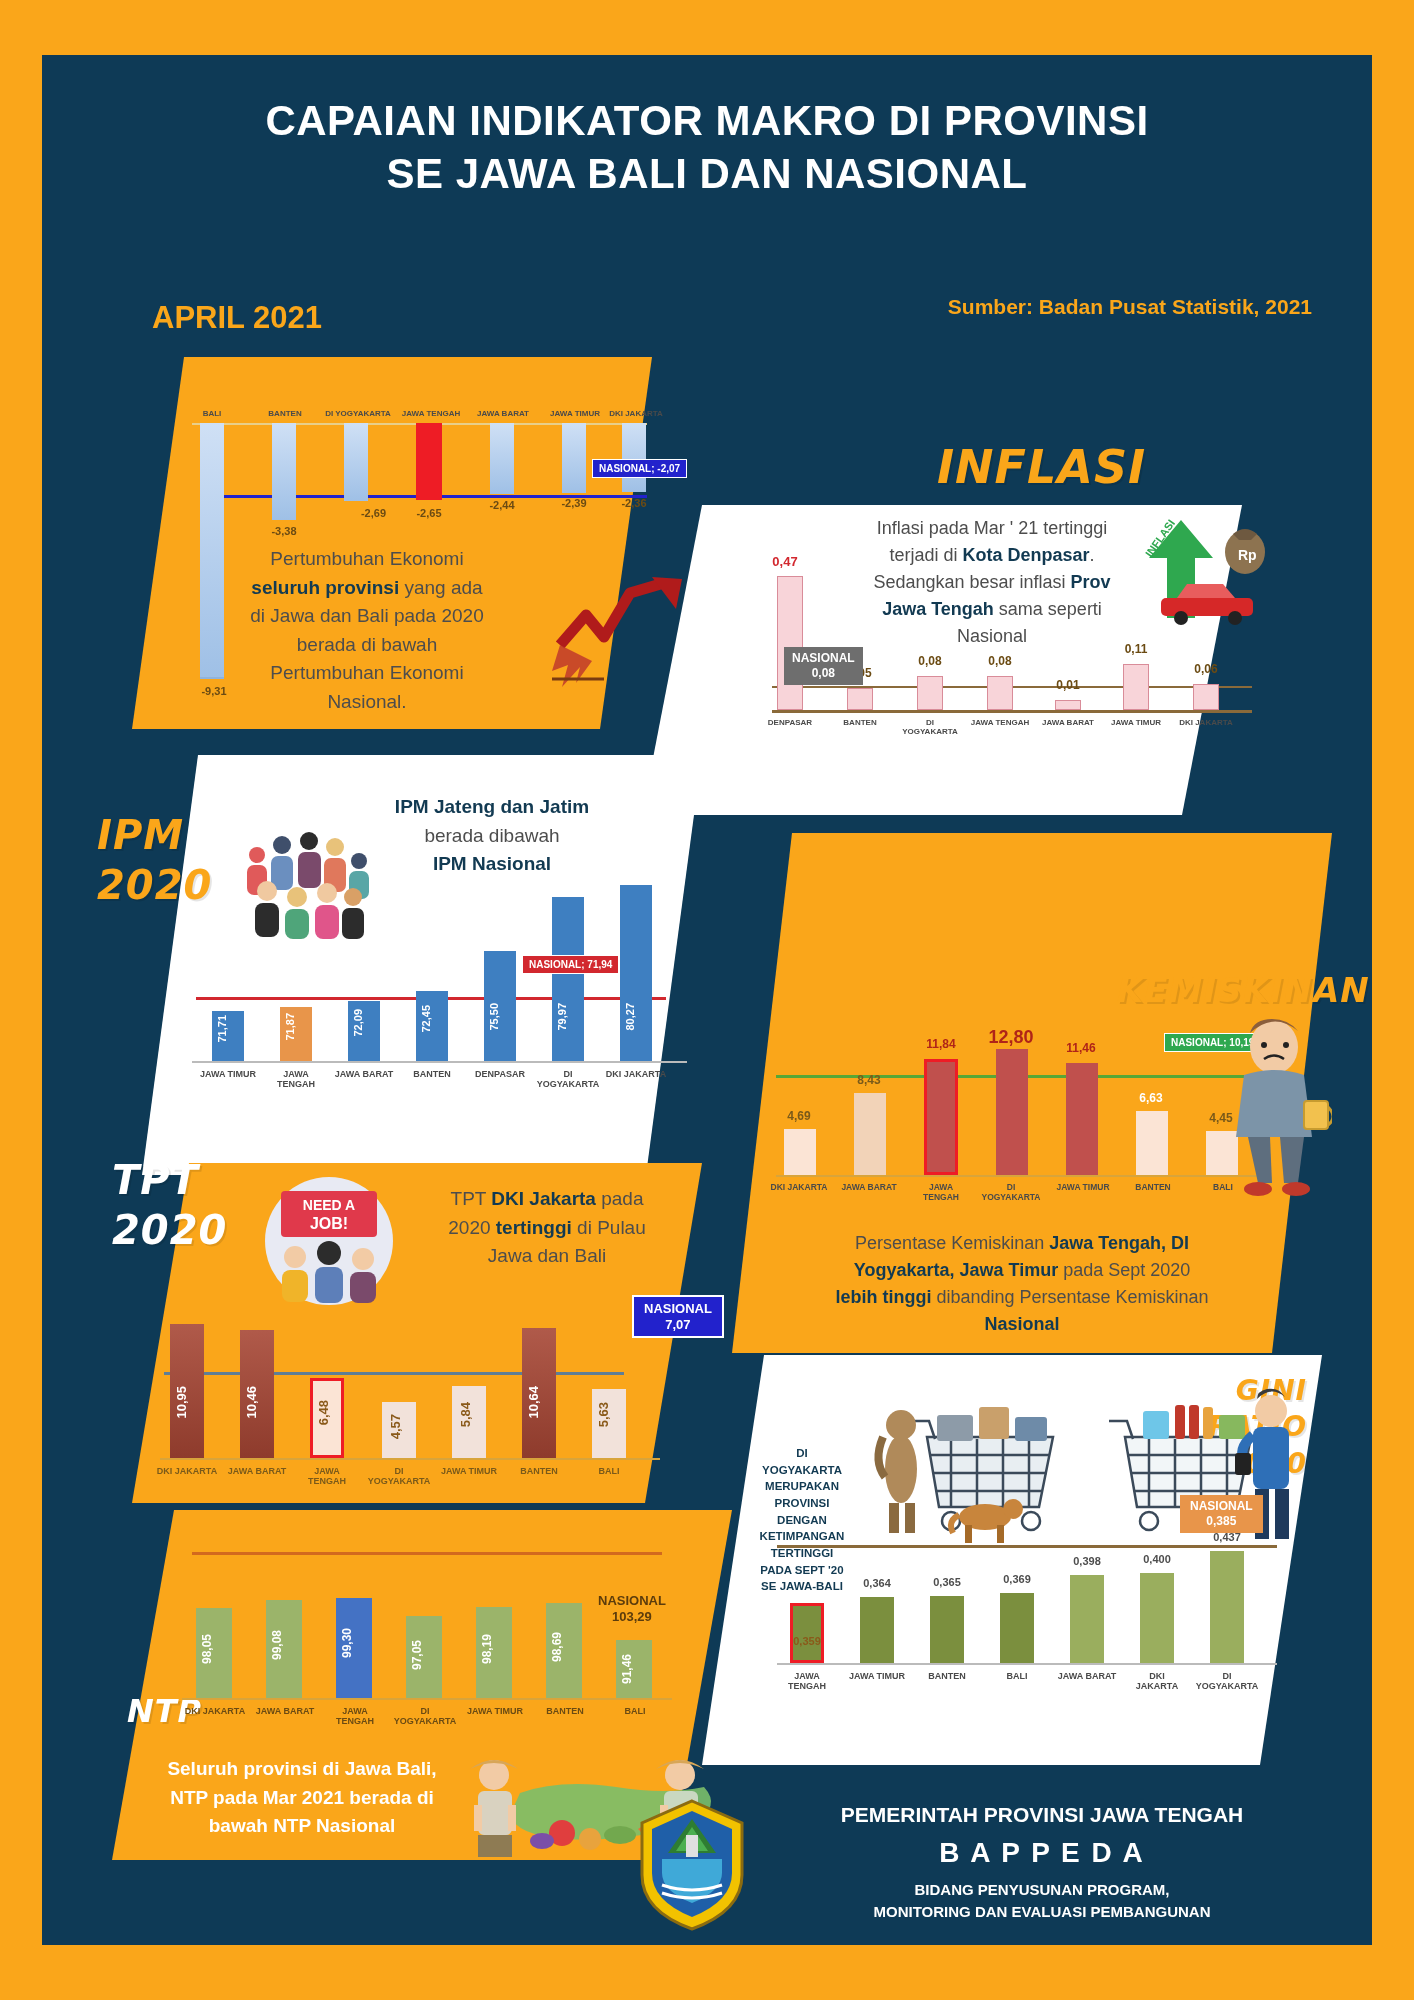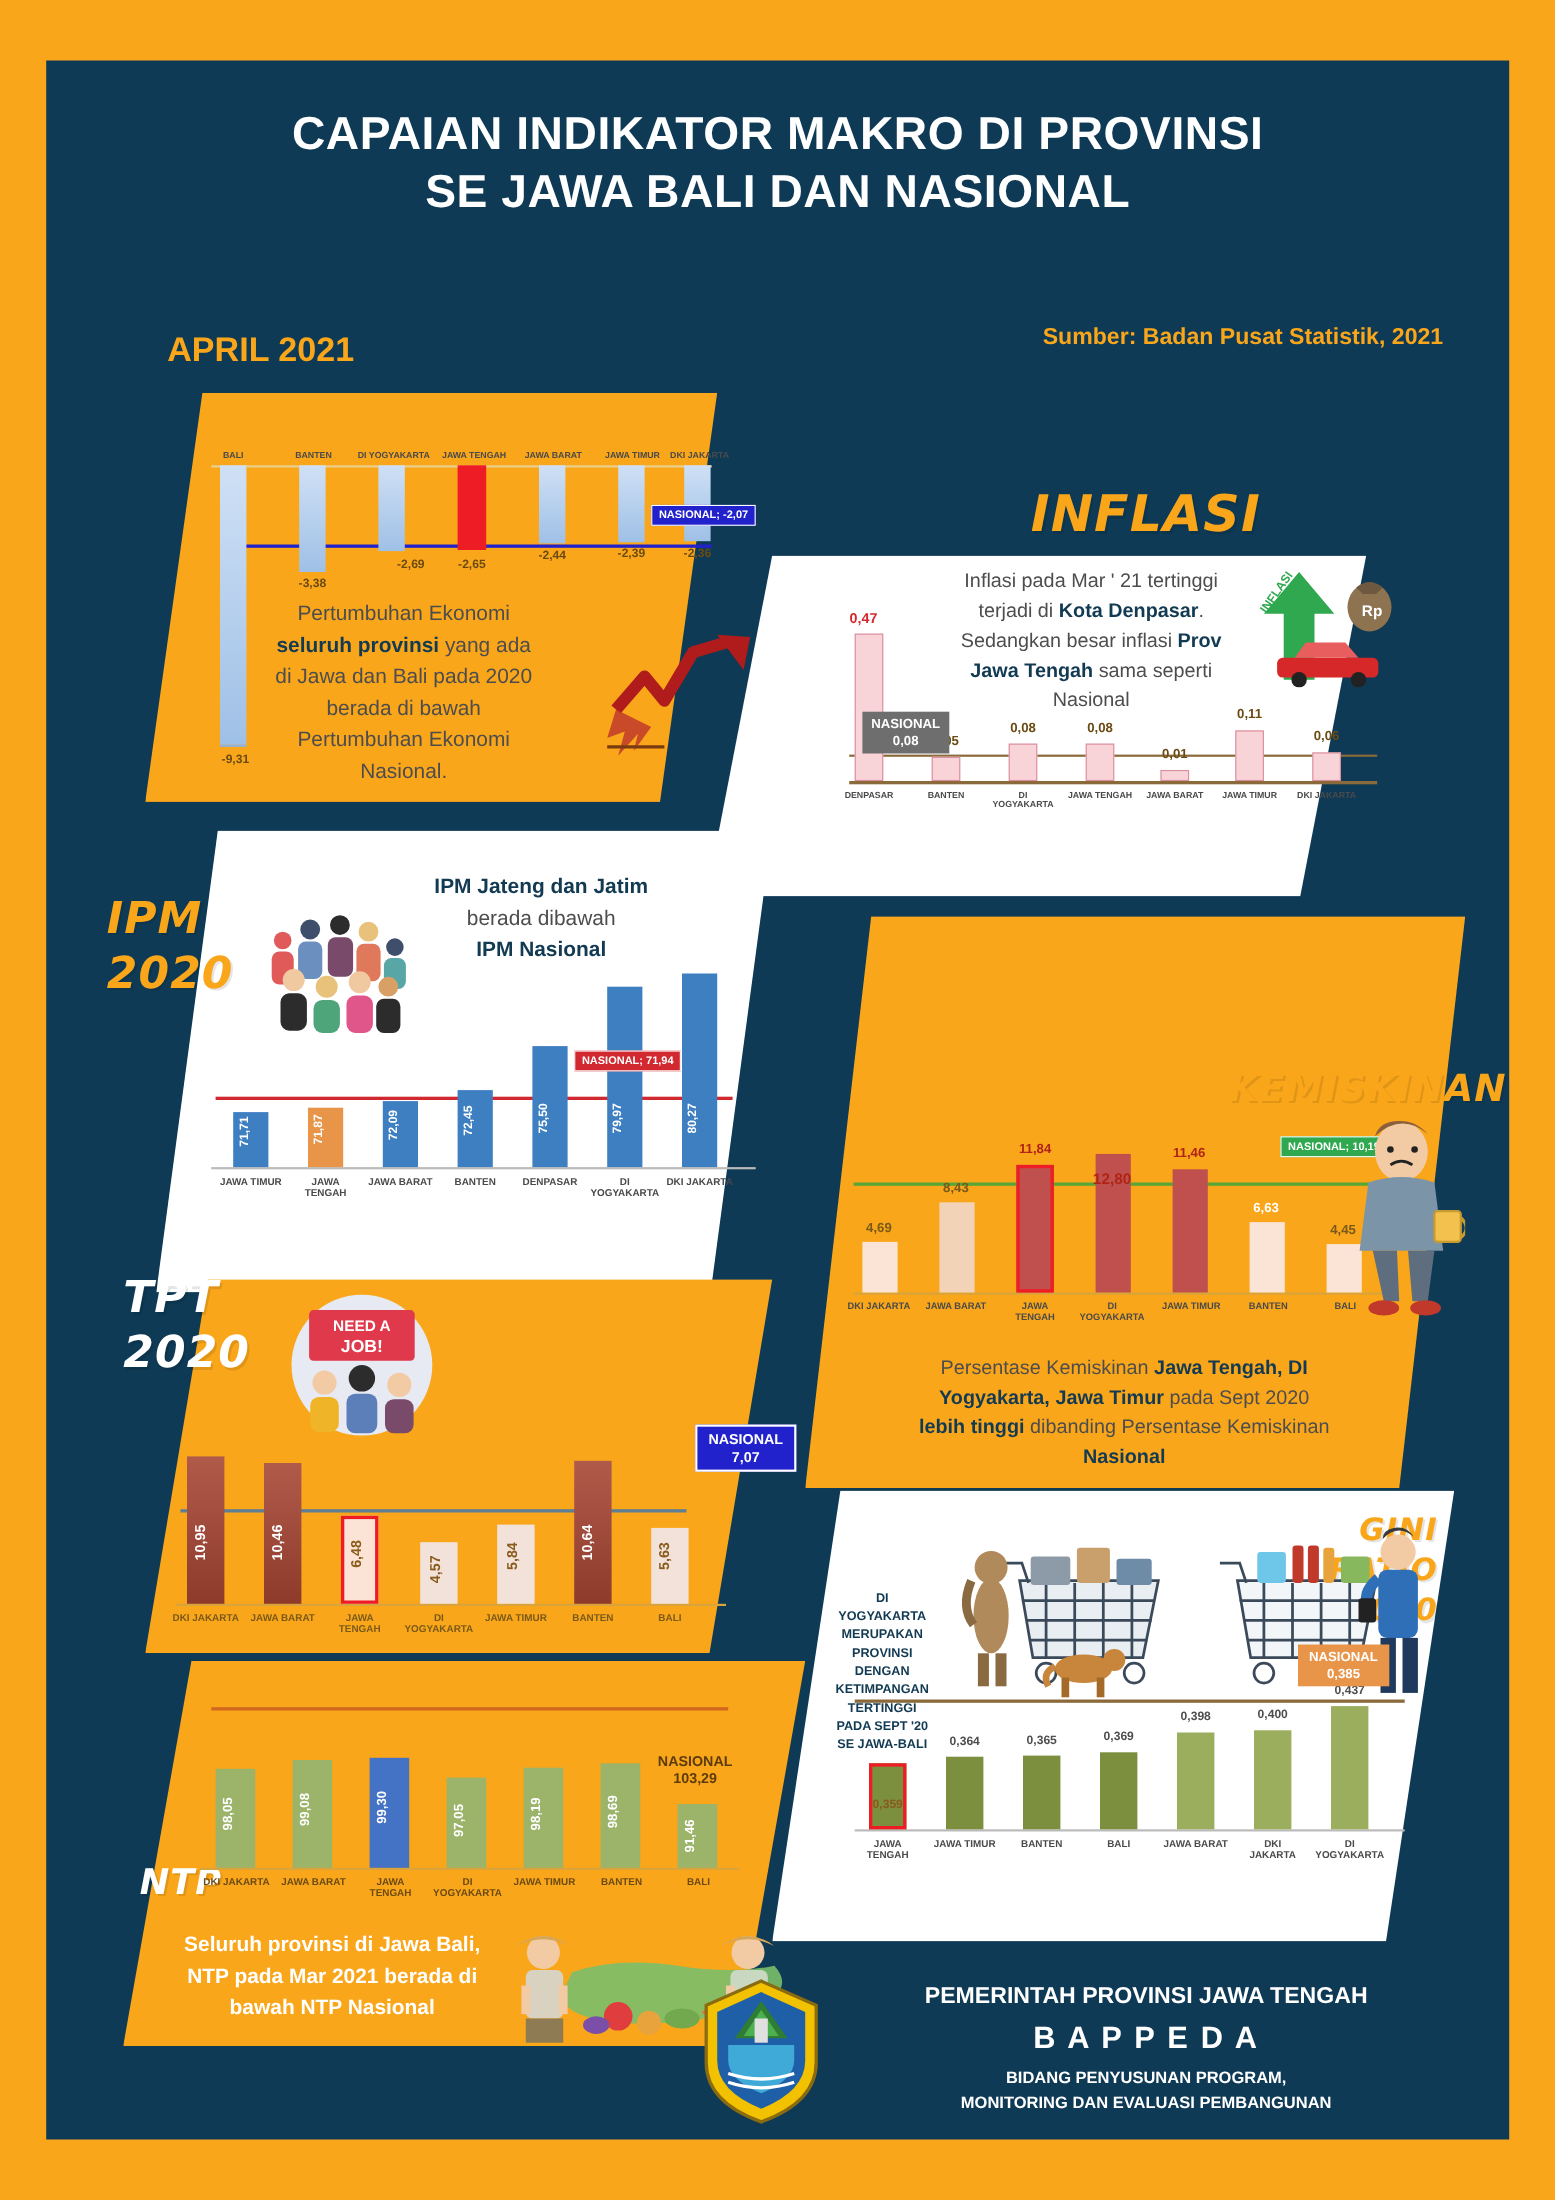--- a/index.html
+++ b/index.html
@@ -280,21 +280,21 @@
     <div class="bar" style="left:72px; top:88px; height:82px; width:32px; background:#F2D3B8;"></div>
     <div class="bar" style="left:142px; top:54px; height:116px; width:34px; background:#C0504D; border:3px solid #EE1C25;"></div>
     <div class="bar" style="left:214px; top:44px; height:126px; width:32px; background:#C0504D;"></div>
     <div class="bar" style="left:284px; top:58px; height:112px; width:32px; background:#C0504D;"></div>
     <div class="bar" style="left:354px; top:106px; height:64px; width:32px; background:#FBE4D5;"></div>
     <div class="bar" style="left:424px; top:126px; height:44px; width:32px; background:#FBE4D5;"></div>
 
     <div class="vlabel" style="left:-12px; top:104px; width:58px; color:#7a5a1a; font-size:12px;">4,69</div>
     <div class="vlabel" style="left:58px; top:68px; width:58px; color:#7a5a1a; font-size:12px;">8,43</div>
     <div class="vlabel" style="left:130px; top:32px; width:58px; color:#B02418; font-size:12px;">11,84</div>
-    <div class="vlabel" style="left:200px; top:22px; width:58px; color:#B02418; font-size:14px;margin-top:36px;">12,80</div>
+    <div class="vlabel" style="left:200px; top:22px; width:58px; color:#B02418; font-size:18px;">12,80</div>
     <div class="vlabel" style="left:270px; top:36px; width:58px; color:#B02418; font-size:12px;">11,46</div>
     <div class="vlabel" style="left:340px; top:86px; width:58px; color:#ffffff; font-size:12px;">6,63</div>
     <div class="vlabel" style="left:410px; top:106px; width:58px; color:#7a5a1a; font-size:12px;">4,45</div>
 
     <div class="catlabel" style="left:-18px; top:178px; width:70px; font-size:8.5px;">DKI JAKARTA</div>
     <div class="catlabel" style="left:54px; top:178px; width:66px; font-size:8.5px;">JAWA BARAT</div>
     <div class="catlabel" style="left:126px; top:178px; width:66px; font-size:8.5px;">JAWA<br>TENGAH</div>
     <div class="catlabel" style="left:196px; top:178px; width:66px; font-size:8.5px;">DI<br>YOGYAKARTA</div>
     <div class="catlabel" style="left:268px; top:178px; width:66px; font-size:8.5px;">JAWA TIMUR</div>
     <div class="catlabel" style="left:338px; top:178px; width:66px; font-size:8.5px;">BANTEN</div>
@@ -338,20 +338,25 @@
     <text x="72" y="37" font-size="14" font-weight="bold" fill="#fff" text-anchor="middle" font-family="Liberation Sans">NEED A</text>
     <text x="72" y="56" font-size="16" font-weight="bold" fill="#fff" text-anchor="middle" font-family="Liberation Sans">JOB!</text>
     <circle cx="38" cy="84" r="11" fill="#F2CBA5"></circle>
       <rect x="25" y="97" width="26" height="32" rx="8" fill="#F0B429"></rect>
     <circle cx="72" cy="80" r="12" fill="#2C2C2C"></circle>
       <rect x="58" y="94" width="28" height="36" rx="8" fill="#5D7FB9"></rect>
     <circle cx="106" cy="86" r="11" fill="#F2CBA5"></circle>
       <rect x="93" y="99" width="26" height="31" rx="8" fill="#7A4A6B"></rect>
   </svg>
 
+  <div class="body-txt" style="left:360px; top:1130px; width:290px; font-size:19px;">
+    <div><span>TPT </span><b>DKI Jakarta</b><span> pada</span></div>
+    <div><span>2020 </span><b>tertinggi</b><span> di Pulau</span></div>
+    <div>Jawa dan Bali</div>
+  </div>
 
   <div class="chart" style="left:118px; top:1255px; width:500px; height:180px;">
     <div class="axis-line" style="left:0; top:148px; width:500px; height:2px; background:#d8a43b;"></div>
     <div class="axis-line" style="left:4px; top:62px; width:460px; height:3px; background:#5E7E96;"></div>
 
     <div class="bar" style="left:10px; top:14px; height:134px; width:34px; background:linear-gradient(#B05A4A,#8E3B2C);"></div>
     <div class="bar" style="left:80px; top:20px; height:128px; width:34px; background:linear-gradient(#B05A4A,#8E3B2C);"></div>
     <div class="bar" style="left:150px; top:68px; height:80px; width:34px; background:#FBE4D5; border:3px solid #EE1C25;"></div>
     <div class="bar" style="left:222px; top:92px; height:56px; width:34px; background:#F2E2DA;"></div>
     <div class="bar" style="left:292px; top:76px; height:72px; width:34px; background:#F2E2DA;"></div>

